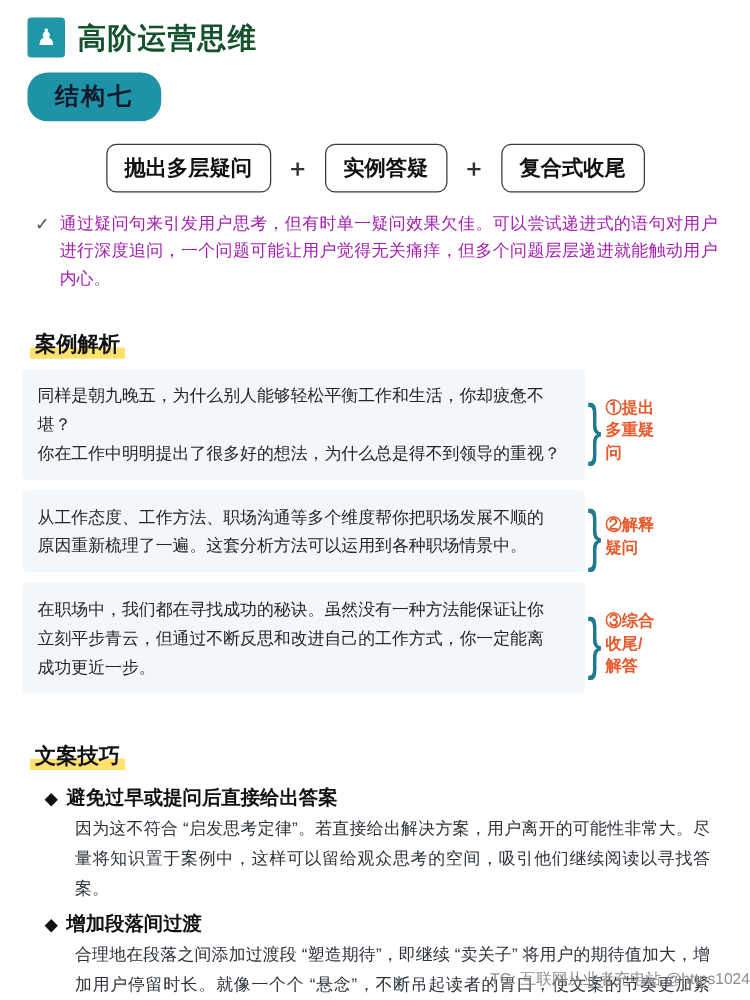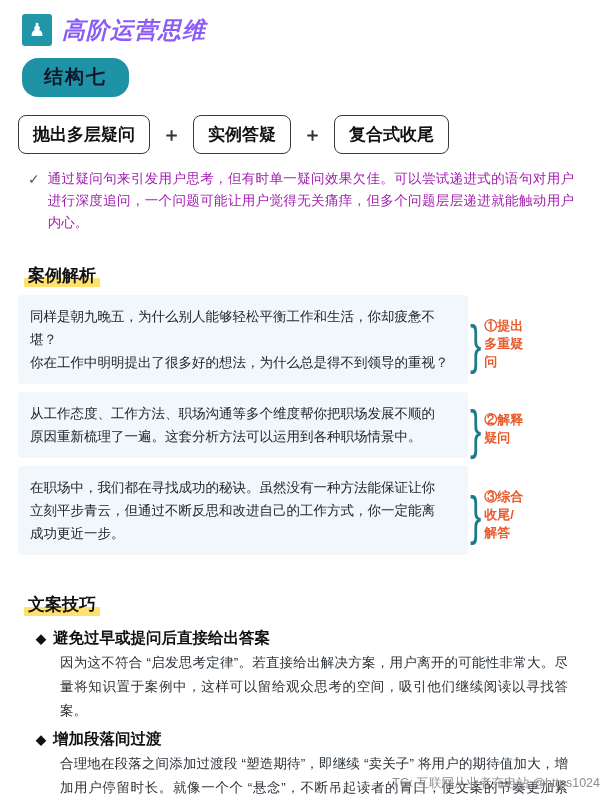--- a/index.html
+++ b/index.html
@@ -32,23 +32,22 @@
     background: #2196a8;
     border-radius: 3px;
     display: flex; align-items: center; justify-content: center;
     color: #fff;
     font-size: 18px;
     line-height: 1;
   }
   .header-title {
     font-size: 23px;
     font-weight: bold;
-    color: #8b5cf6;
+    color: #14532d;
     letter-spacing: 1px;
-    font-style: italic;
   }
 
   
   .section-tag-wrap {
     margin-top: 12px;
     padding-left: 4px;
   }
   .section-tag {
     display: inline-block;
     background: #1f93a6;
@@ -58,20 +57,21 @@
     padding: 6px 22px 7px 22px;
     border-radius: 16px;
     letter-spacing: 2px;
   }
 
   
   .pills-row {
     margin-top: 18px;
     display: flex;
     align-items: center;
+    justify-content: center;
     gap: 12px;
   }
   .pill {
     border: 1.5px solid #3a3a3a;
     border-radius: 8px;
     padding: 7px 14px;
     font-size: 17px;
     font-weight: bold;
     color: #111;
     background: #fff;

